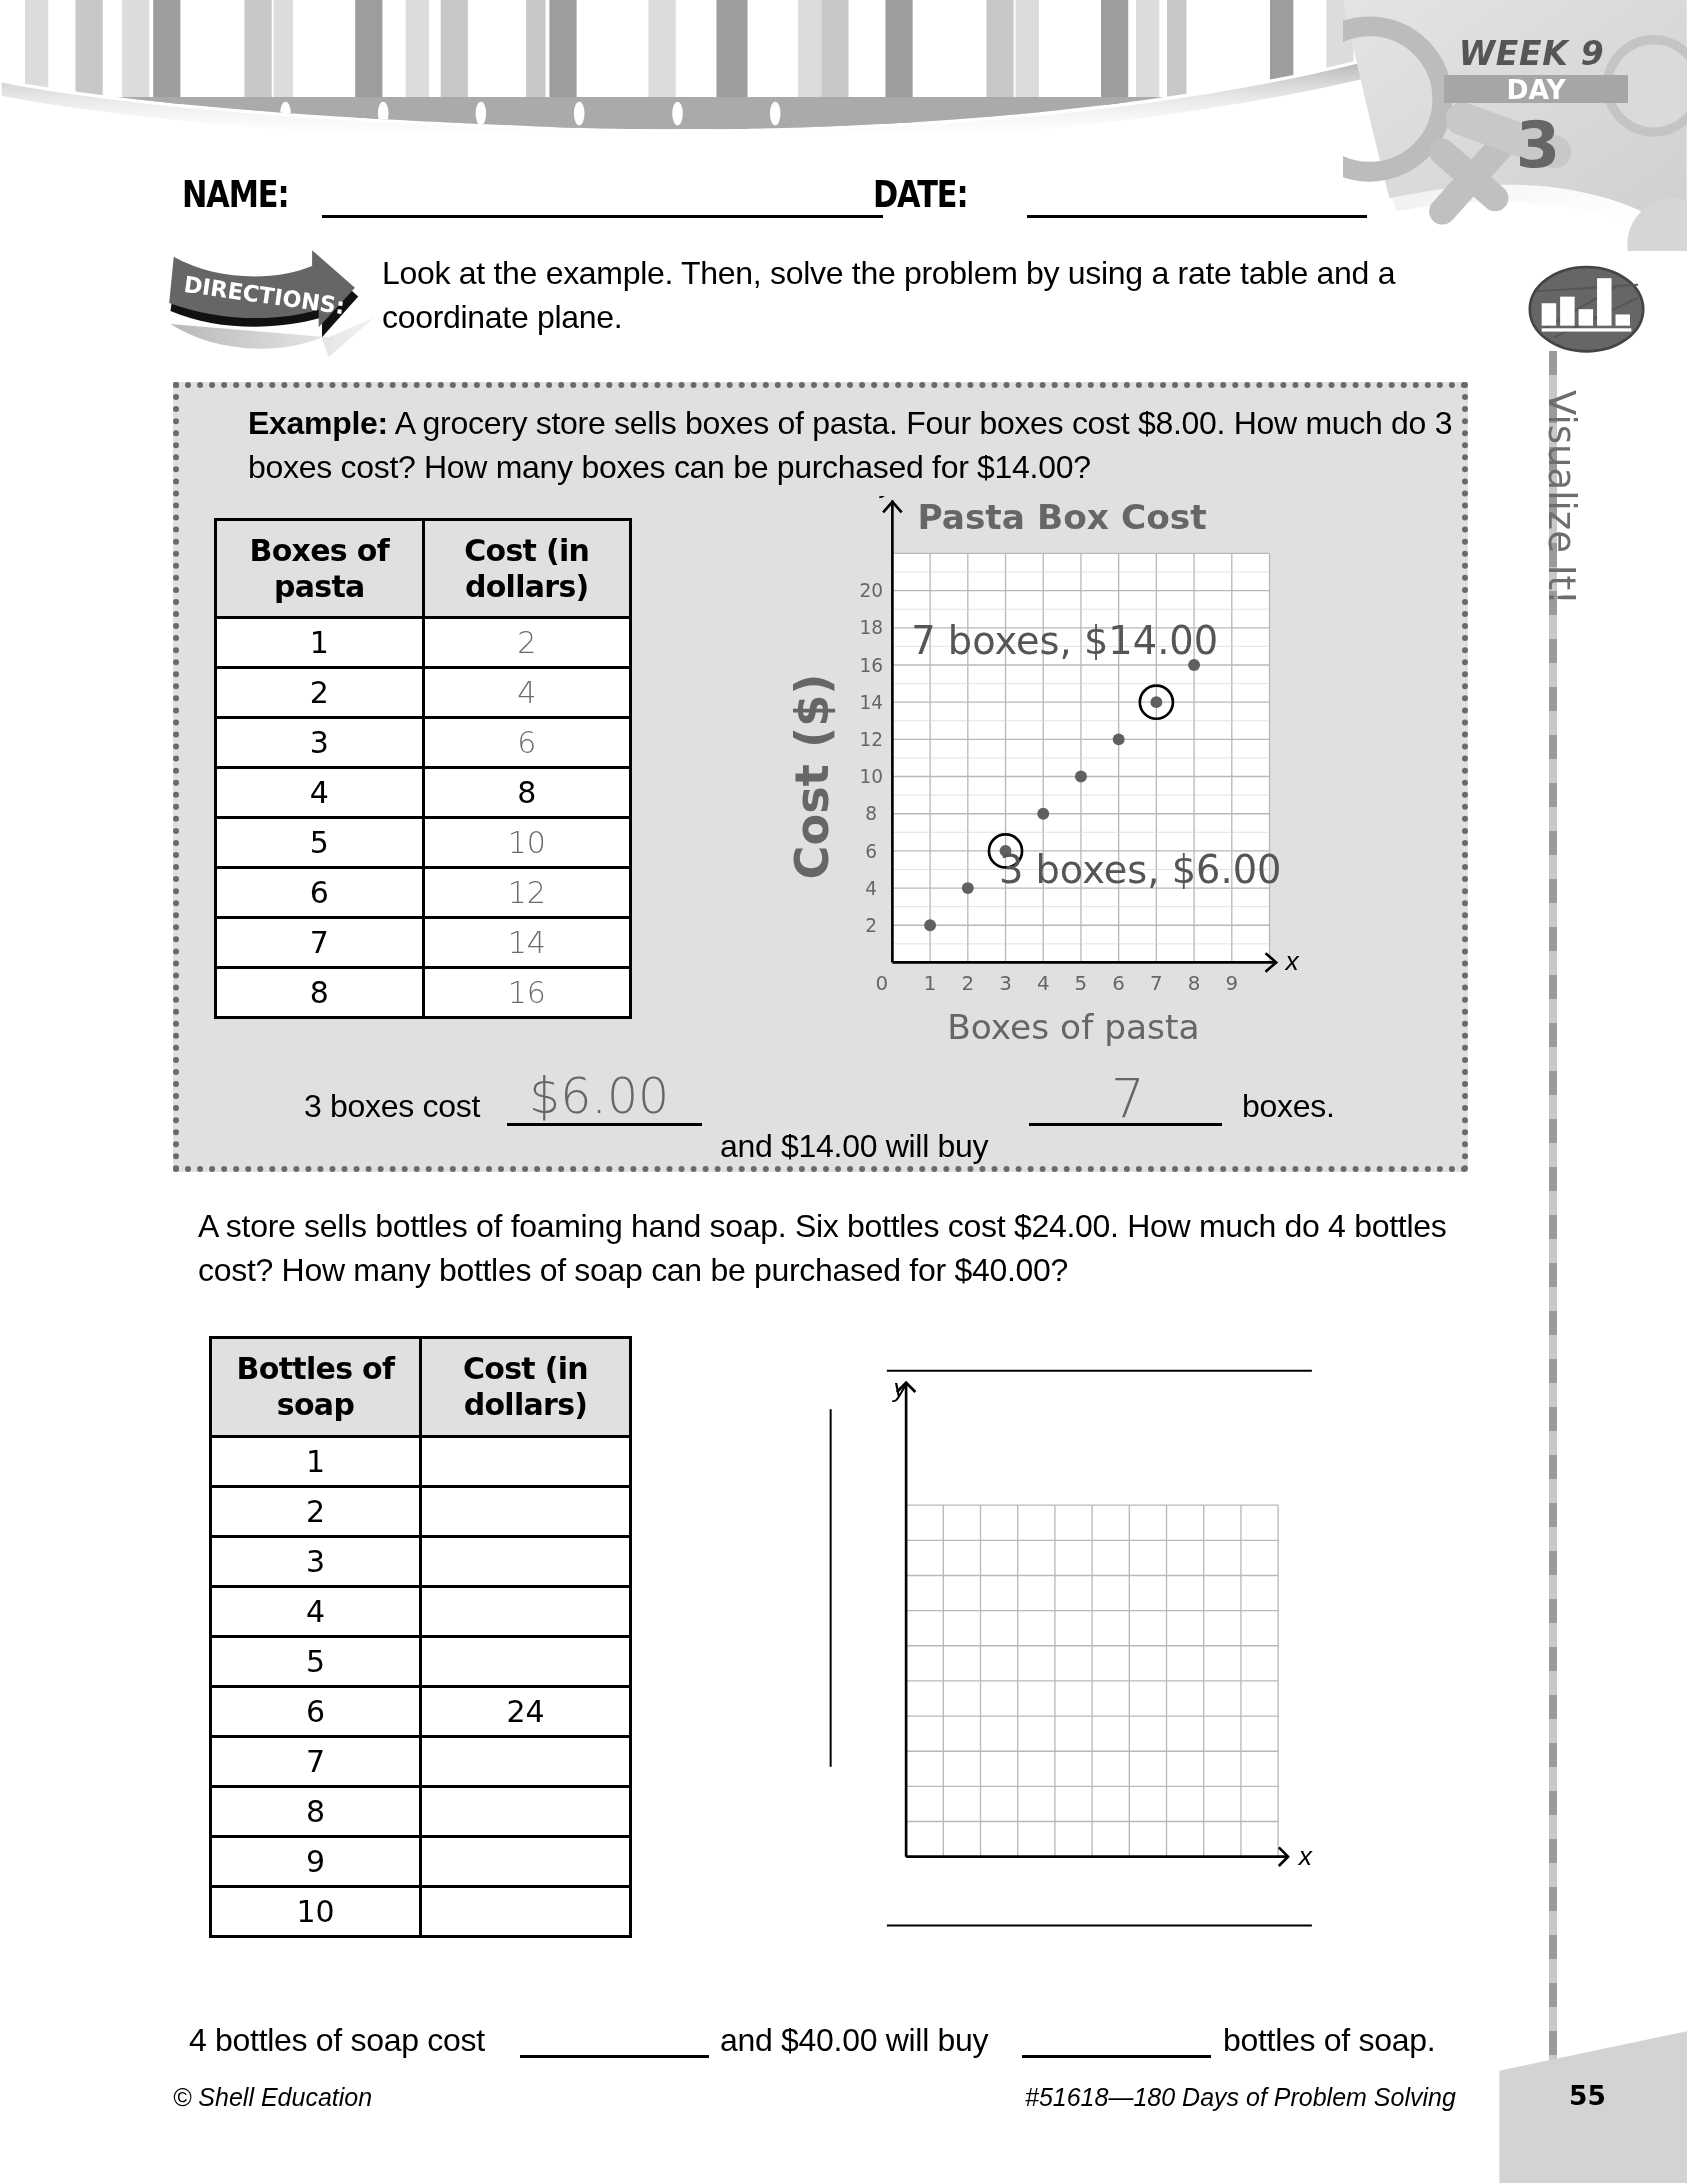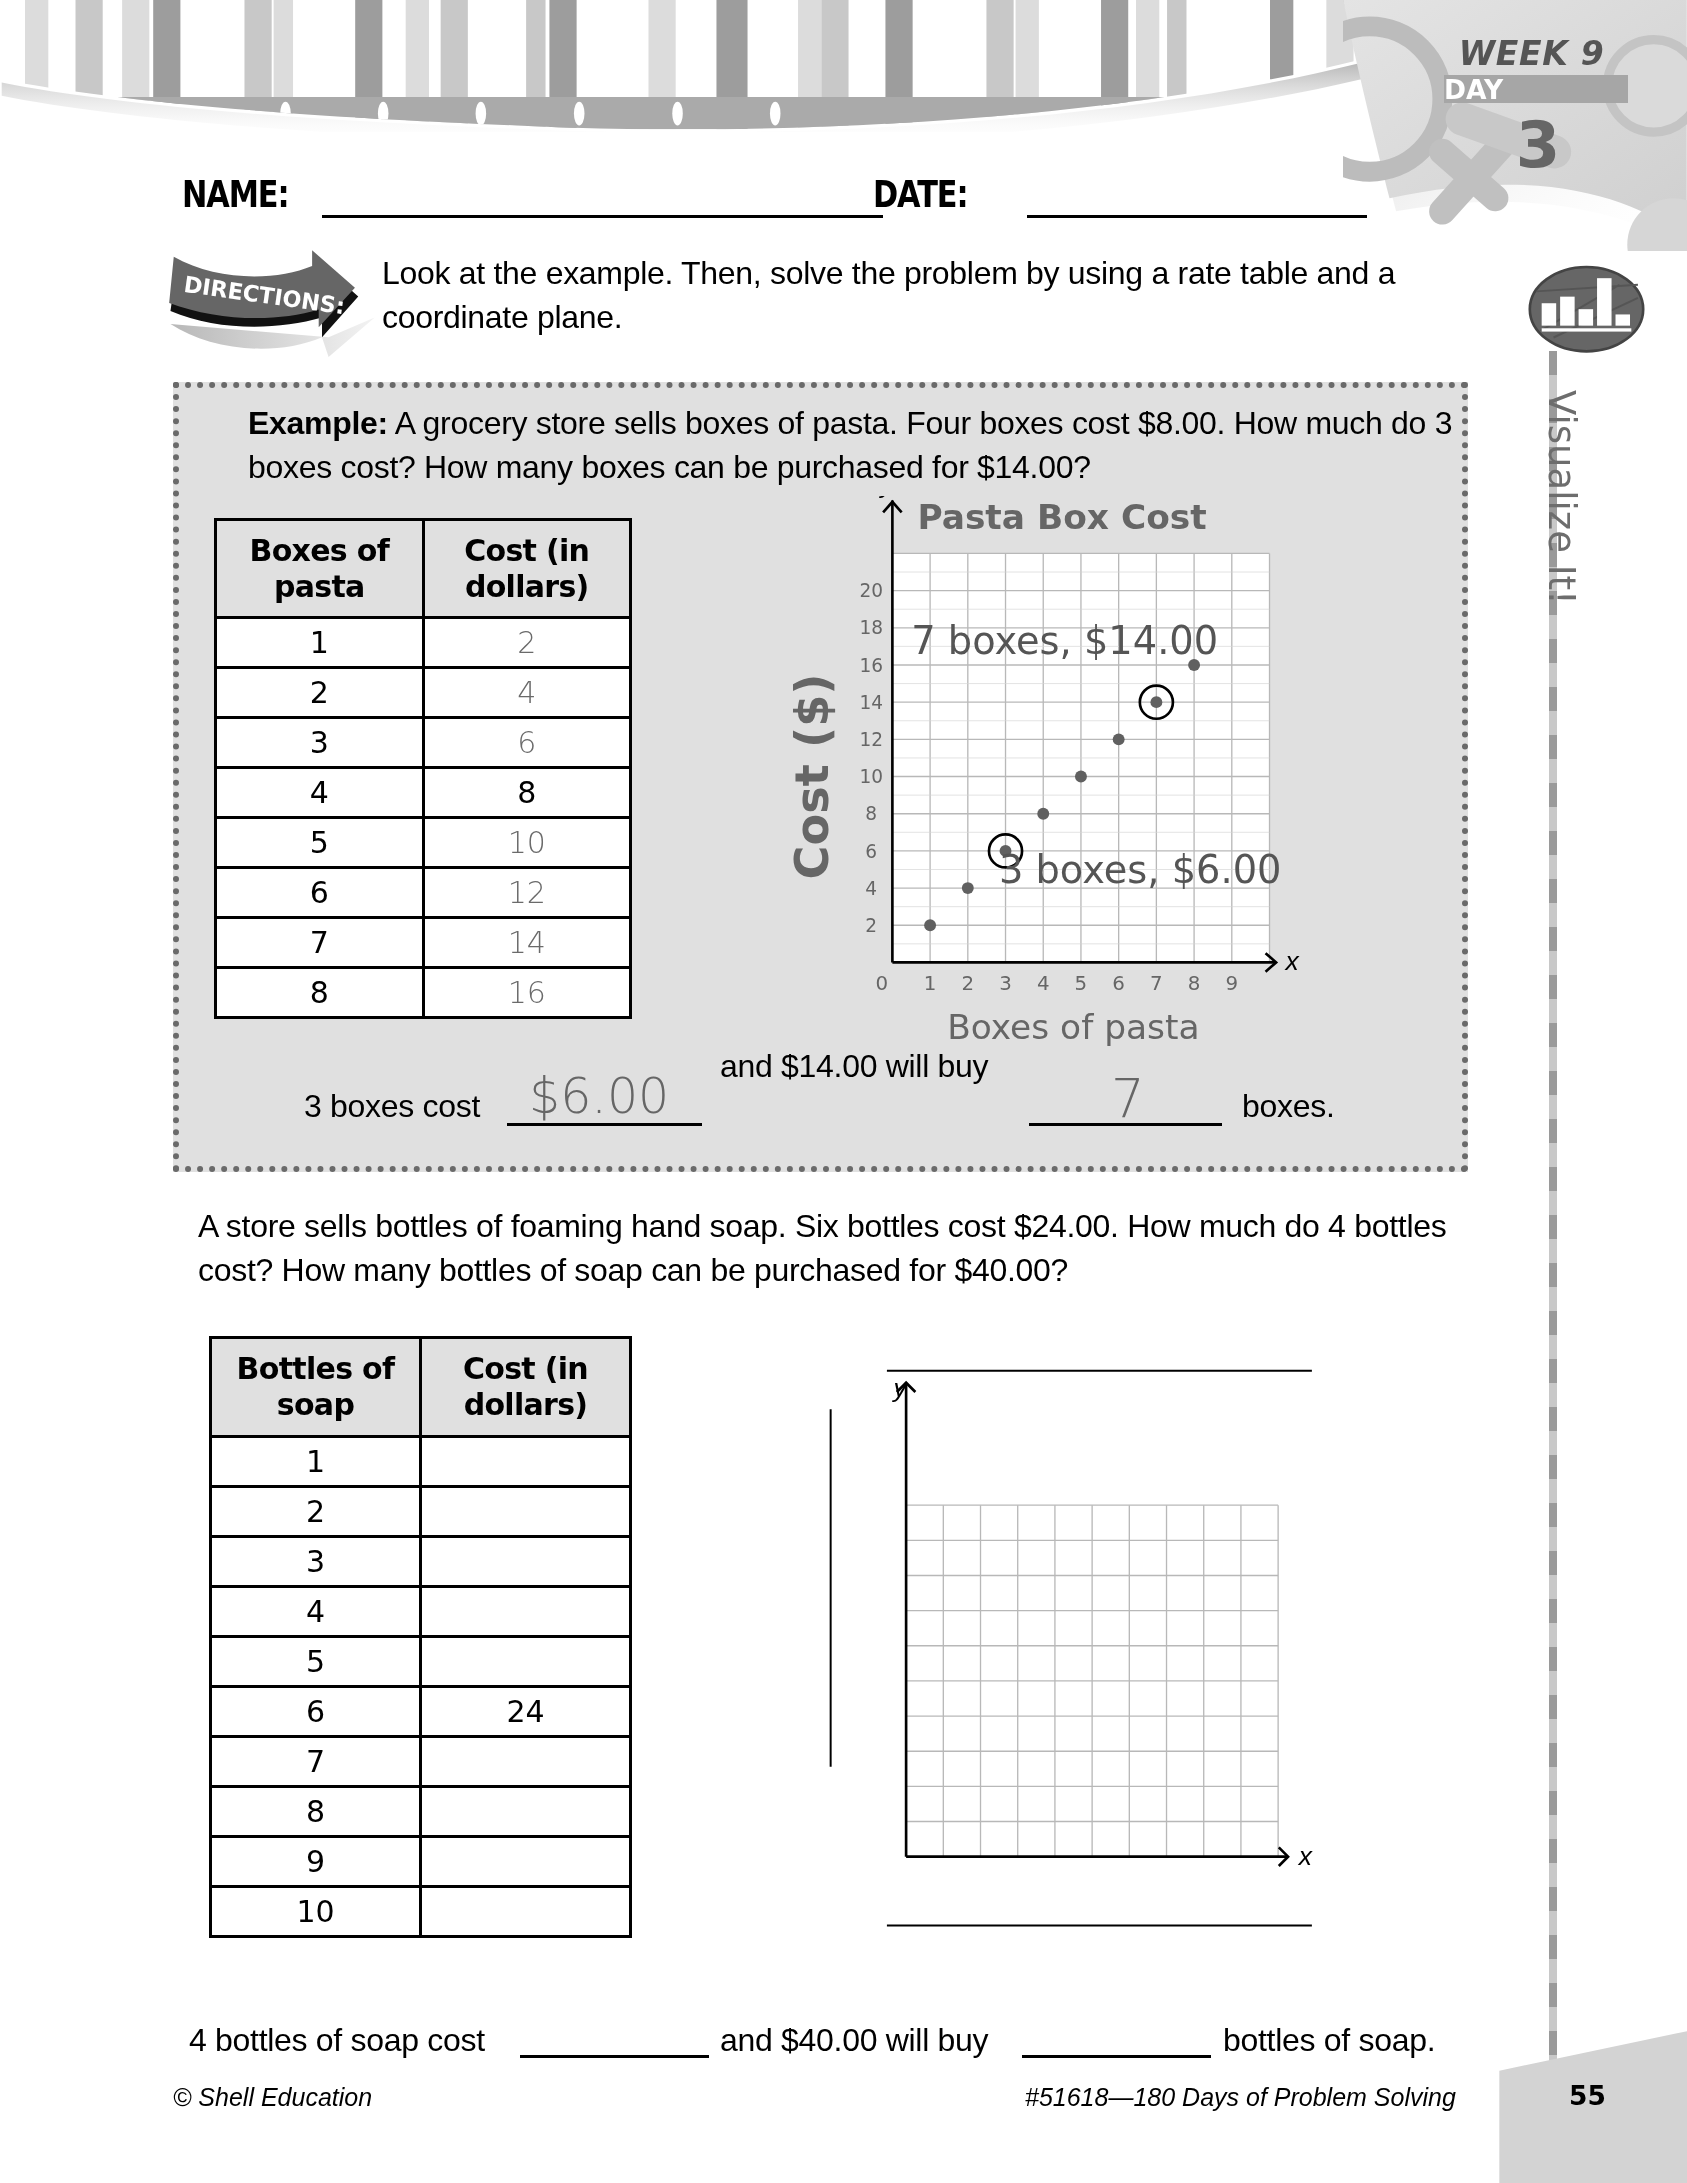--- a/index.html
+++ b/index.html
@@ -6,21 +6,21 @@
   html, body { width: 1687px; height: 2183px; background: #ffffff; overflow: hidden; }
   body { position: relative; font-family: "Liberation Sans", sans-serif; color: #000; }
 
   
   #banner { position: absolute; left: 0; top: 0; width: 1363px; height: 132px; }
   #corner { position: absolute; left: 1343px; top: 0; width: 344px; height: 251px; }
 
   .week-label { position: absolute; left: 1452px; top: 34px; width: 159px; text-align: center;
     font-family: "DejaVu Sans", sans-serif; font-weight: bold; font-size: 33px; color: #555; letter-spacing: 0.7px; font-style: italic; }
   .day-bar { position: absolute; left: 1444px; top: 75px; width: 184px; height: 28px; background: #a6a6a6;
-    color: #fff; text-align: left; font-family: "DejaVu Sans", sans-serif; font-weight: bold; font-size: 26.5px; line-height: 29px; }
+    color: #fff; text-align: center; font-family: "DejaVu Sans", sans-serif; font-weight: bold; font-size: 26.5px; line-height: 29px; }
   .day-num { position: absolute; left: 1515px; top: 112px; width: 46px; text-align: center;
     font-family: "DejaVu Sans", sans-serif; font-weight: bold; font-size: 64px; color: #666; line-height: 66px; }
 
   
   .name-label, .date-label { position: absolute; top: 173px; font-family: "DejaVu Sans", sans-serif;
     font-weight: bold; font-size: 37px; letter-spacing: -1.3px; transform: scaleX(0.82); transform-origin: left; }
   .name-label { left: 182px; }
   .date-label { left: 873px; }
   .name-line { position: absolute; left: 322px; top: 215px; width: 561px; height: 2.6px; background: #000; }
   .date-line { position: absolute; left: 1027px; top: 215px; width: 340px; height: 2.6px; background: #000; }
@@ -309,21 +309,21 @@
     <circle cx="624" cy="255.39999999999998" r="9" fill="#606060"></circle>
     <circle cx="339" cy="536.4" r="25" fill="none" stroke="#000" stroke-width="4"></circle>
     <circle cx="567" cy="311.59999999999997" r="25" fill="none" stroke="#000" stroke-width="4"></circle>
     <text x="329" y="584.17" font-size="58" font-family="DejaVu Sans, sans-serif" fill="#555" text-anchor="start">3 boxes, $6.00</text>
     <text x="196.5" y="238.53999999999996" font-size="58" font-family="DejaVu Sans, sans-serif" fill="#555" text-anchor="start">7 boxes, $14.00</text>
   </svg>
 
 <div class="answer-line" style="left:304px; top:1088px;">3 boxes cost</div>
 <div class="ans-blank" style="left:507px; top:1123px; width:195px;"></div>
 <div class="hand-answer" style="left:529px; top:1068px; font-size:49px;">$6.00</div>
-<div class="answer-line" style="left:720px; top:1048px;">and $14.00 will buy</div>
+<div class="answer-line" style="left:720px; top:1128px;">and $14.00 will buy</div>
 <div class="ans-blank" style="left:1029px; top:1123px; width:193px;"></div>
 <div class="hand-answer" style="left:1111px; top:1068px; font-size:53px;">7</div>
 <div class="answer-line" style="left:1242px; top:1088px;">boxes.</div>
 
 <div class="soap-text">A store sells bottles of foaming hand soap. Six bottles cost $24.00. How much do 4 bottles cost? How many bottles of soap can be purchased for $40.00?</div>
 
 <table id="soap-table" class="rate">
   <thead>
     <tr>
       <th style="width:50%">Bottles of soap</th>

